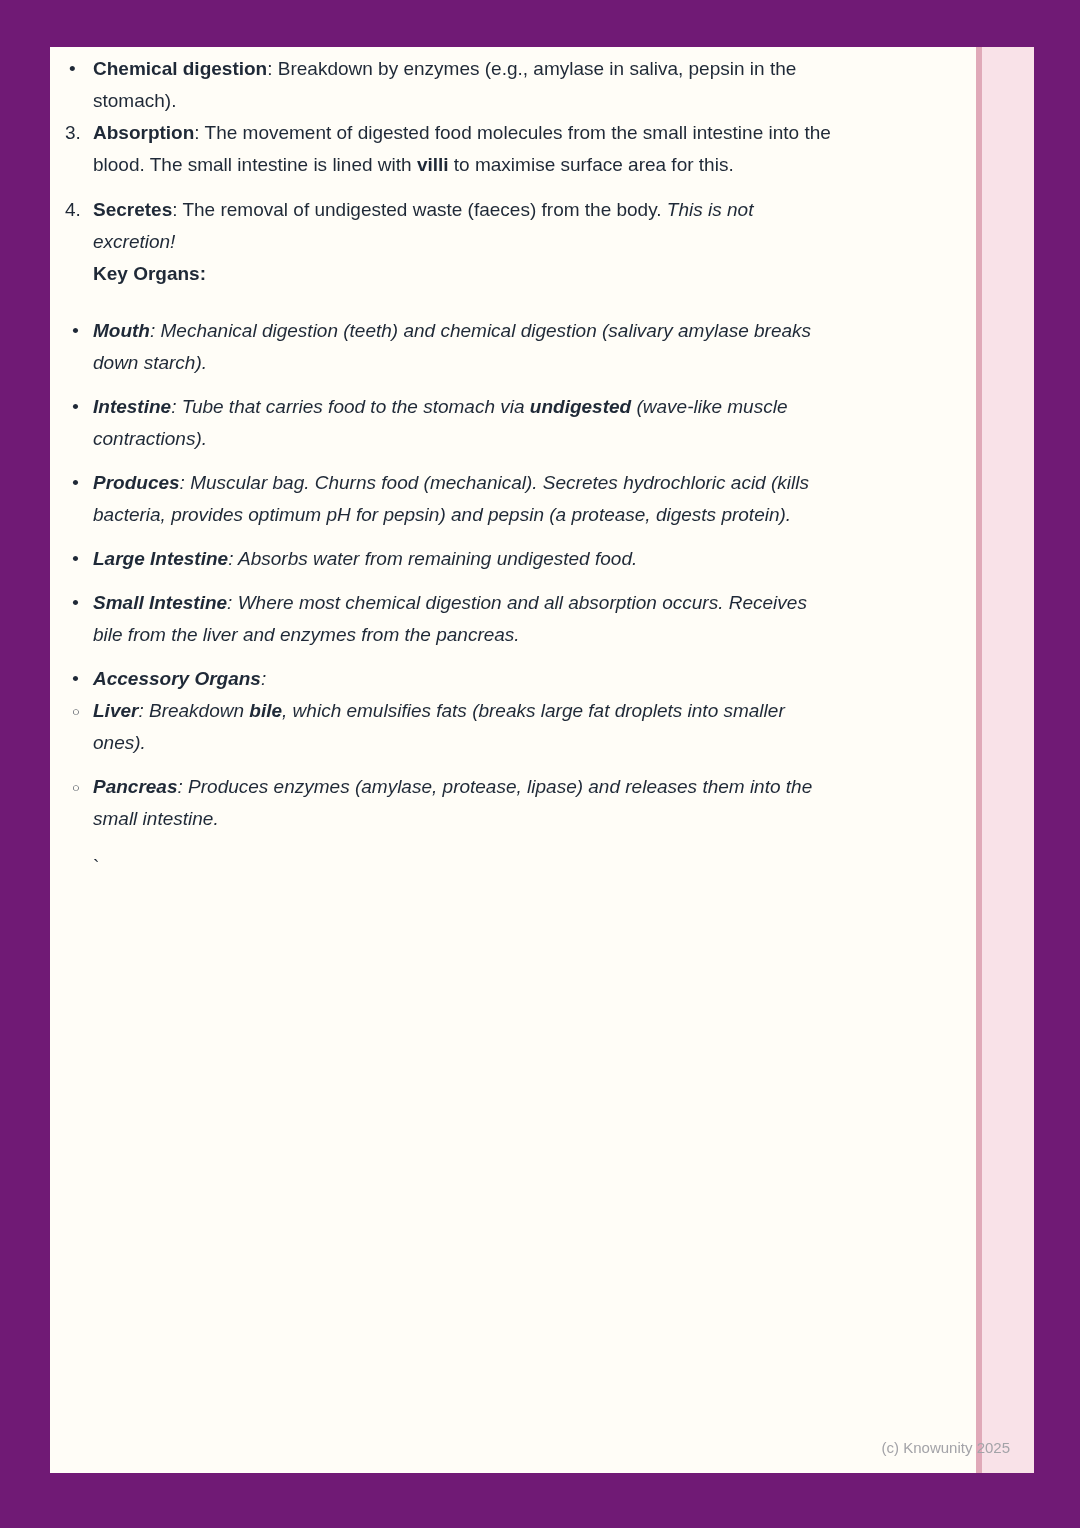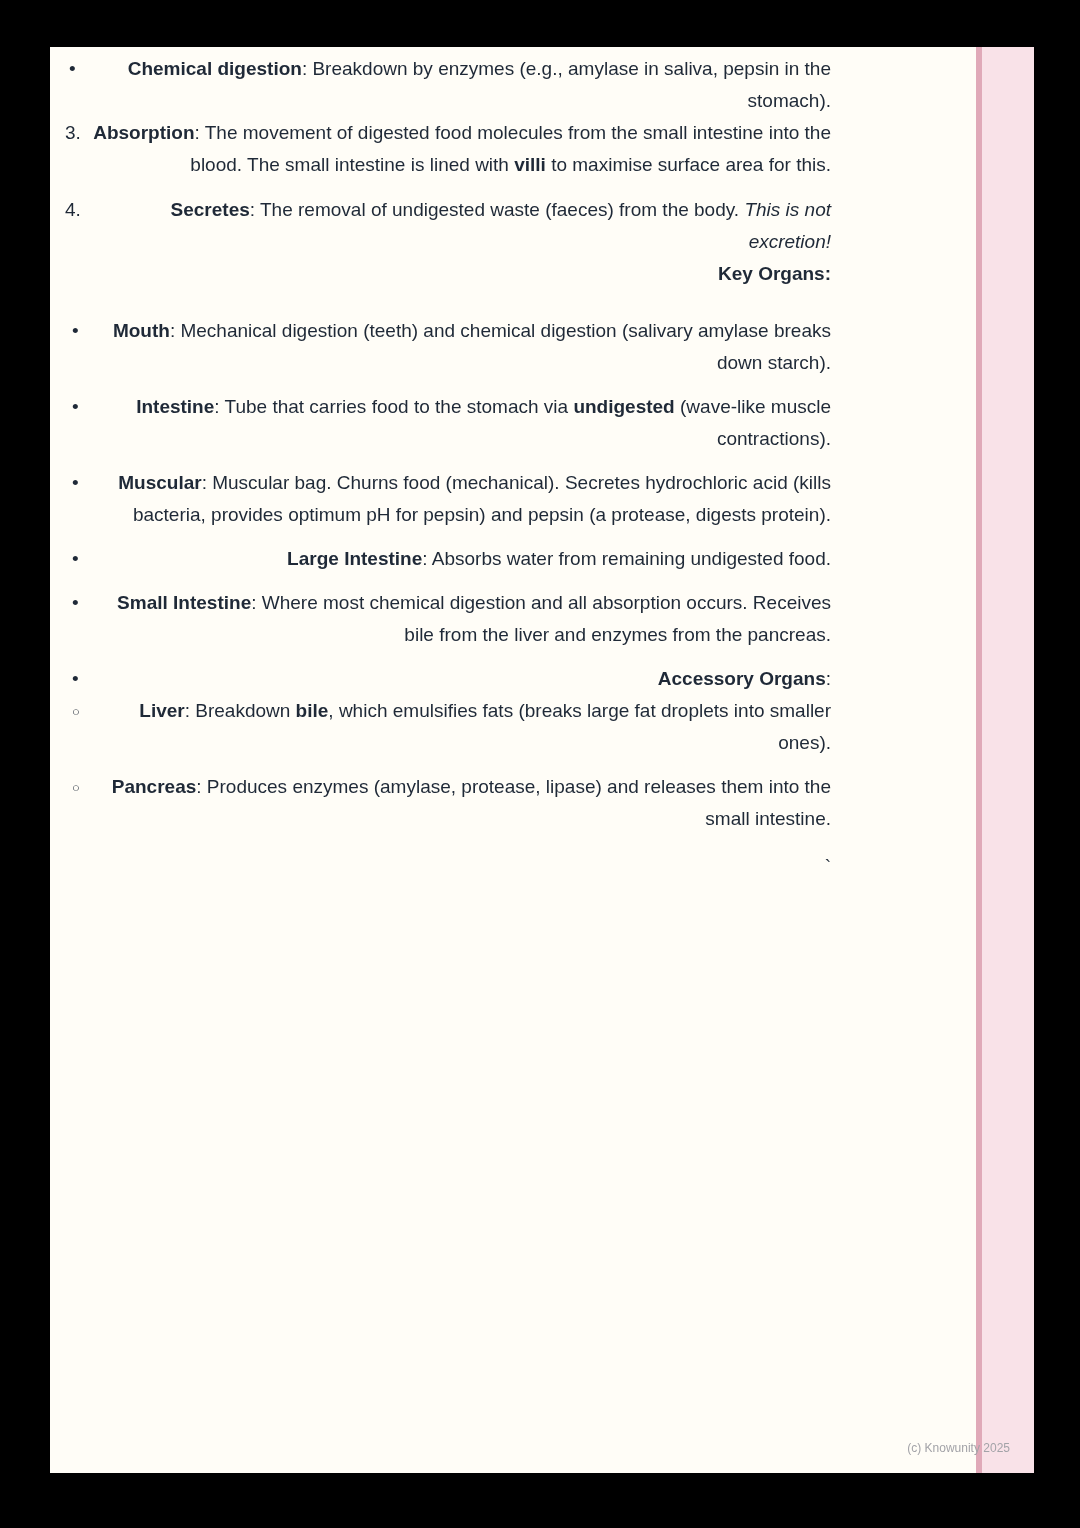--- a/index.html
+++ b/index.html
@@ -5,23 +5,22 @@
   html, body {
     margin: 0;
     padding: 0;
     background: #ffffff;
     font-family: "Liberation Sans", sans-serif;
   }
   .page {
     position: relative;
     width: 1080px;
     height: 1528px;
-    background: #000000;
+    background: #701a75;
     overflow: hidden;
-    text-align: right;
   }
   .card {
     position: absolute;
     left: 50px;
     top: 47px;
     width: 984px;
     height: 1426px;
     background: #fffdf7;
   }
   .stripe {
@@ -66,21 +65,21 @@
   .num-marker { position: absolute; left: -28px; top: 0; }
 
   .section-heading {
     font-size: 19px;
     font-weight: 700;
     line-height: 32px;
     margin: 0 0 25px 0;
   }
 
   .organs-list { padding-left: 32px; }
-  .organs-list > li { margin-bottom: 12px; }
+  .organs-list > li { margin-bottom: 12px; font-style: italic; }
   .organs-list > li::before {
     content: "\2022";
     position: absolute;
     left: -21px;
     top: 0;
   }
 
   .circle-list { padding-left: 33px; margin-top: 2px; }
   .circle-list > li { margin-bottom: 12px; }
   .circle-list > li::before {
@@ -97,21 +96,21 @@
   .stray {
     margin-top: 16px;
     font-size: 19px;
     line-height: 32px;
   }
 
   .footer {
     position: absolute;
     top: 1439px;
     right: 70px;
-    font-size: 12px;
+    font-size: 15px;
     line-height: 18px;
     color: #a3a3a8;
     z-index: 2;
   }
 </style>
 </head>
 <body>
 
 <div class="page">
   <div class="card">
@@ -121,21 +120,21 @@
           <li><span class="b ">Chemical digestion</span><span class="">: Breakdown by enzymes (e.g., amylase in saliva, pepsin in the stomach).</span></li>
         </ul>
       <ol class="num-list">
           <li><span class="num-marker">3.</span><span class="b ">Absorption</span><span class="">: The movement of digested food molecules from the small intestine into the blood. The small intestine is lined with </span><span class="b ">villi</span><span class=""> to maximise surface area for this.</span></li>
           <li><span class="num-marker">4.</span><span class="b ">Secretes</span><span class="">: The removal of undigested waste (faeces) from the body. </span><span class="i">This is not excretion!</span></li>
         </ol>
       <h2 class="section-heading">Key Organs:</h2>
       <ul class="organs-list">
           <li><span class="b ">Mouth</span><span class="">: Mechanical digestion (teeth) and chemical digestion (salivary amylase breaks down starch).</span></li>
           <li><span class="b ">Intestine</span><span class="">: Tube that carries food to the stomach via </span><span class="b ">undigested</span><span class=""> (wave-like muscle contractions).</span></li>
-          <li><span class="b ">Muscular</span><span class="">: Muscular bag. Churns food (mechanical). Secretes hydrochloric acid (kills bacteria, provides optimum pH for pepsin) and pepsin (a protease, digests protein).</span></li>
+          <li><span class="b ">Produces</span><span class="">: Muscular bag. Churns food (mechanical). Secretes hydrochloric acid (kills bacteria, provides optimum pH for pepsin) and pepsin (a protease, digests protein).</span></li>
           <li><span class="b ">Large Intestine</span><span class="">: Absorbs water from remaining undigested food.</span></li>
           <li><span class="b ">Small Intestine</span><span class="">: Where most chemical digestion and all absorption occurs. Receives bile from the liver and enzymes from the pancreas.</span></li>
           <li><span class="b ">Accessory Organs</span><span class="">:</span><ul class="circle-list">
               <li><span class="b ">Liver</span><span class="">: Breakdown </span><span class="b ">bile</span><span class="">, which emulsifies fats (breaks large fat droplets into smaller ones).</span></li>
               <li><span class="b ">Pancreas</span><span class="">: Produces enzymes (amylase, protease, lipase) and releases them into the small intestine.</span></li>
             </ul></li>
         </ul>
       <div class="stray">`</div>
     </div>
   </div>

